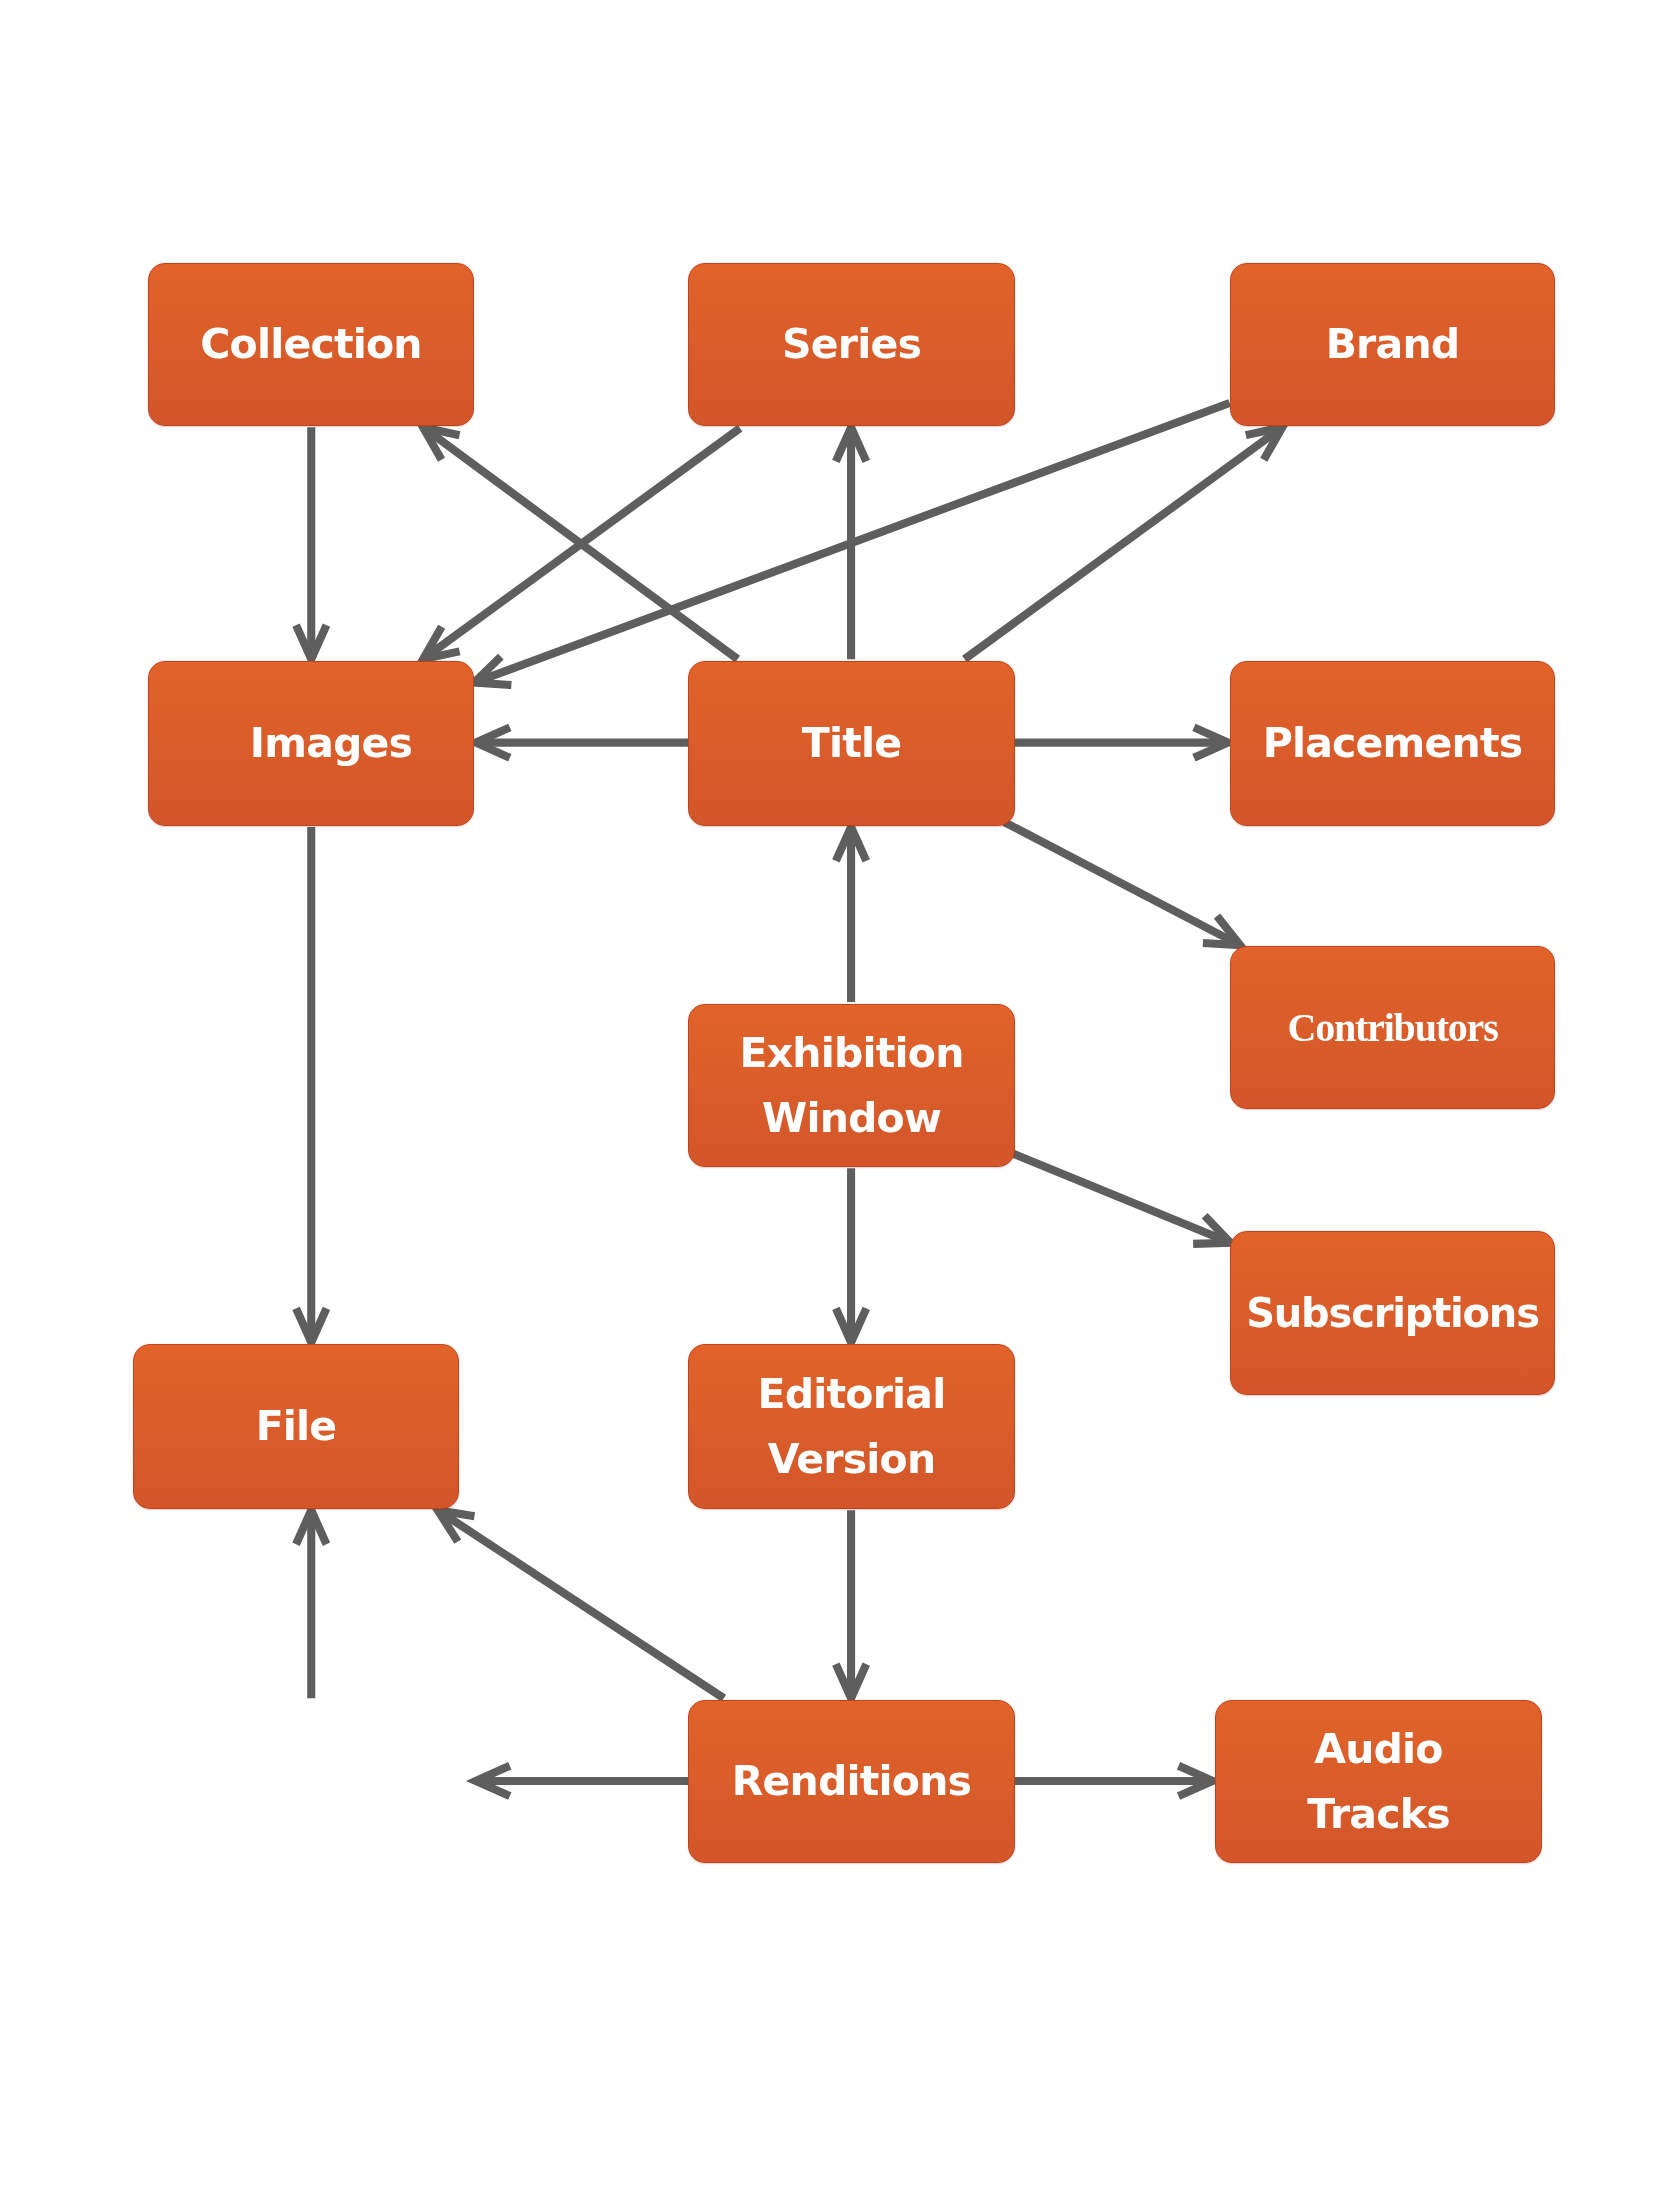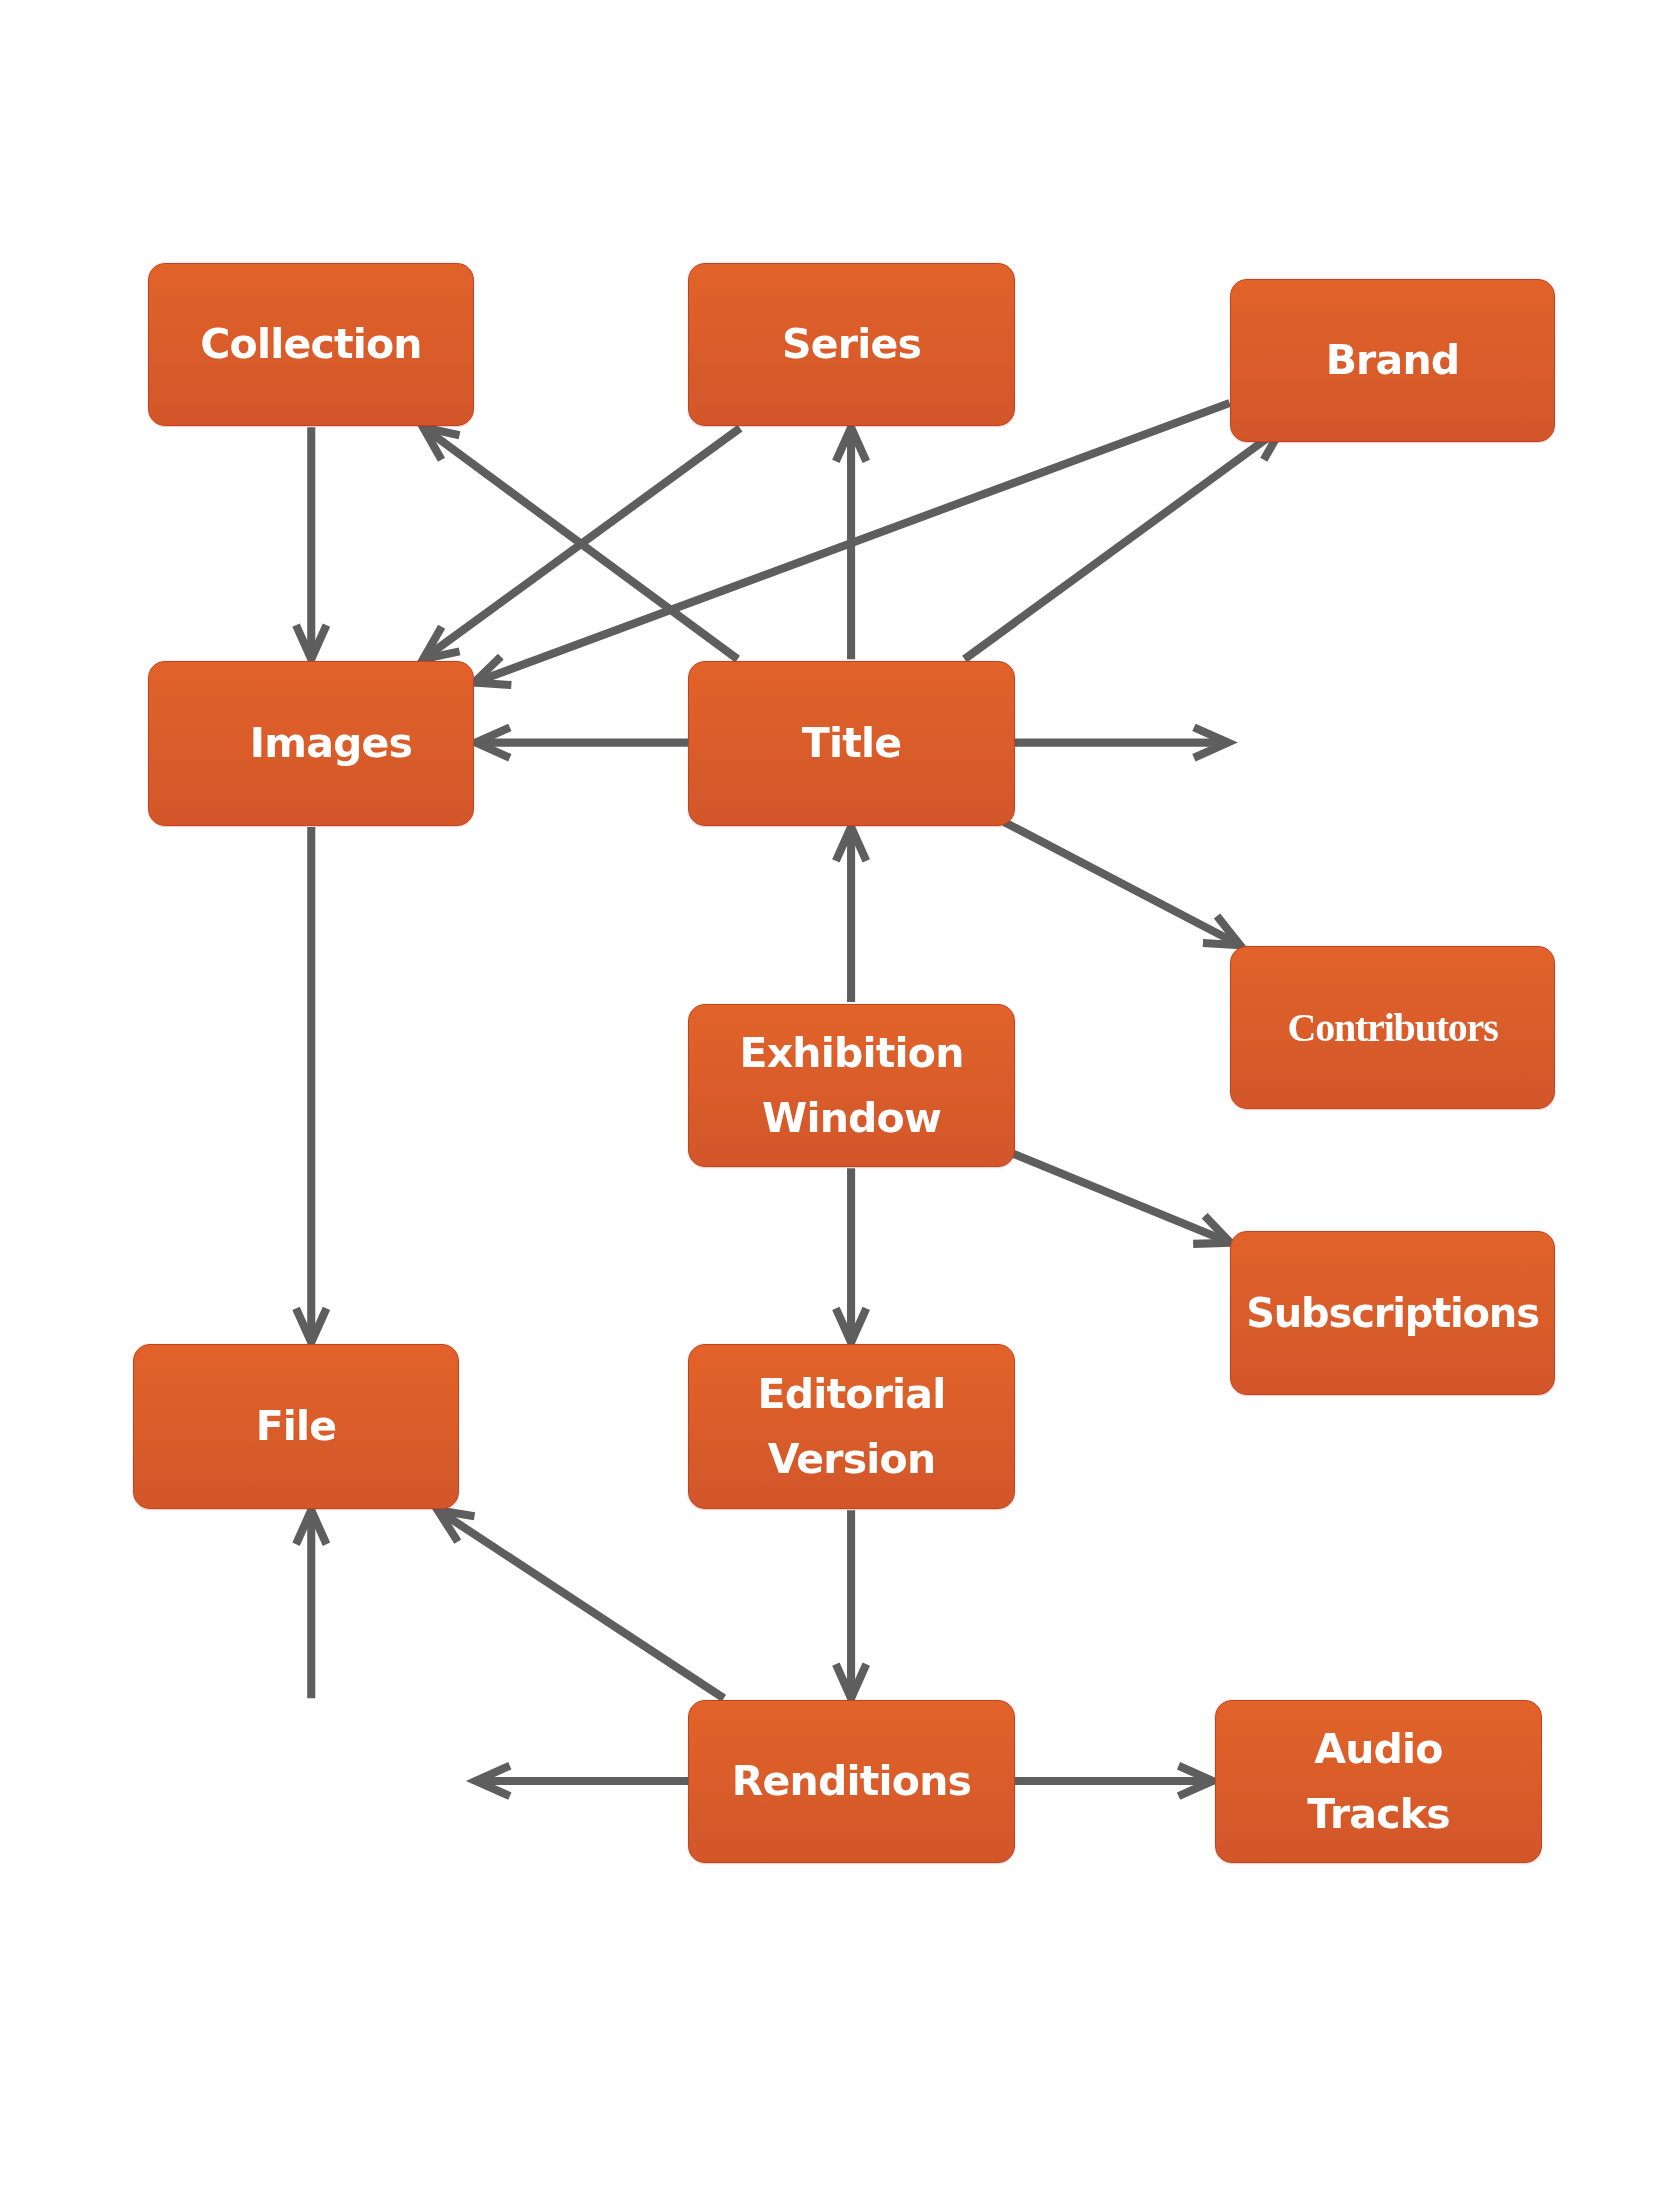--- a/index.html
+++ b/index.html
@@ -99,23 +99,24 @@
         <polyline points="1453.9979087456338,2215.75698084074 1496,2197 1453.9979087456338,2178.24301915926" fill="none" stroke="#5e5e5e" stroke-width="10" stroke-linejoin="miter"></polyline>
       </g>
       <g>
         <line x1="384" y1="2095" x2="384" y2="1863" stroke="#5e5e5e" stroke-width="10"></line>
         <polyline points="402.75698084074025,1905.0020912543662 384,1863 365.2430191592598,1905.0020912543662" fill="none" stroke="#5e5e5e" stroke-width="10" stroke-linejoin="miter"></polyline>
       </g>
     </svg>
 
   <div class="node" id="n-collection" style="left: 148px; top: 263px; width: 326px; height: 163px;">Collection</div>
   <div class="node" id="n-series" style="left: 688px; top: 263px; width: 327px; height: 163px;">Series</div>
-  <div class="node" id="n-brand" style="left: 1230px; top: 263px; width: 325px; height: 163px; margin-top: 16px;">Brand</div>
+  <div class="node" id="n-brand" style="left: 1230px; top: 263px; width: 325px; height: 163px;">Brand</div>
   <div class="node" id="n-images" style="left: 148px; top: 661px; width: 326px; height: 165px; padding-left: 40px;">Images</div>
   <div class="node" id="n-title" style="left: 688px; top: 661px; width: 327px; height: 165px;">Title</div>
+  <div class="node" id="n-placements" style="left: 1230px; top: 661px; width: 325px; height: 165px;">Placements</div>
   <div class="node small-text" id="n-contributors" style="left: 1230px; top: 946px; width: 325px; height: 163px; font-family: Liberation Serif, serif;">Contributors</div>
   <div class="node" id="n-exhibition_window" style="left: 688px; top: 1004px; width: 327px; height: 163px; text-align: center;">Exhibition
 Window</div>
   <div class="node small-text" id="n-subscriptions" style="left: 1230px; top: 1231px; width: 325px; height: 164px;">Subscriptions</div>
   <div class="node" id="n-file" style="left: 133px; top: 1344px; width: 326px; height: 165px;">File</div>
   <div class="node" id="n-editorial_version" style="left: 688px; top: 1344px; width: 327px; height: 165px;">Editorial
 Version</div>
   <div class="node" id="n-renditions" style="left: 688px; top: 1700px; width: 327px; height: 163px;">Renditions</div>
   <div class="node" id="n-audio_tracks" style="left: 1215px; top: 1700px; width: 327px; height: 163px;">Audio
 Tracks</div>

